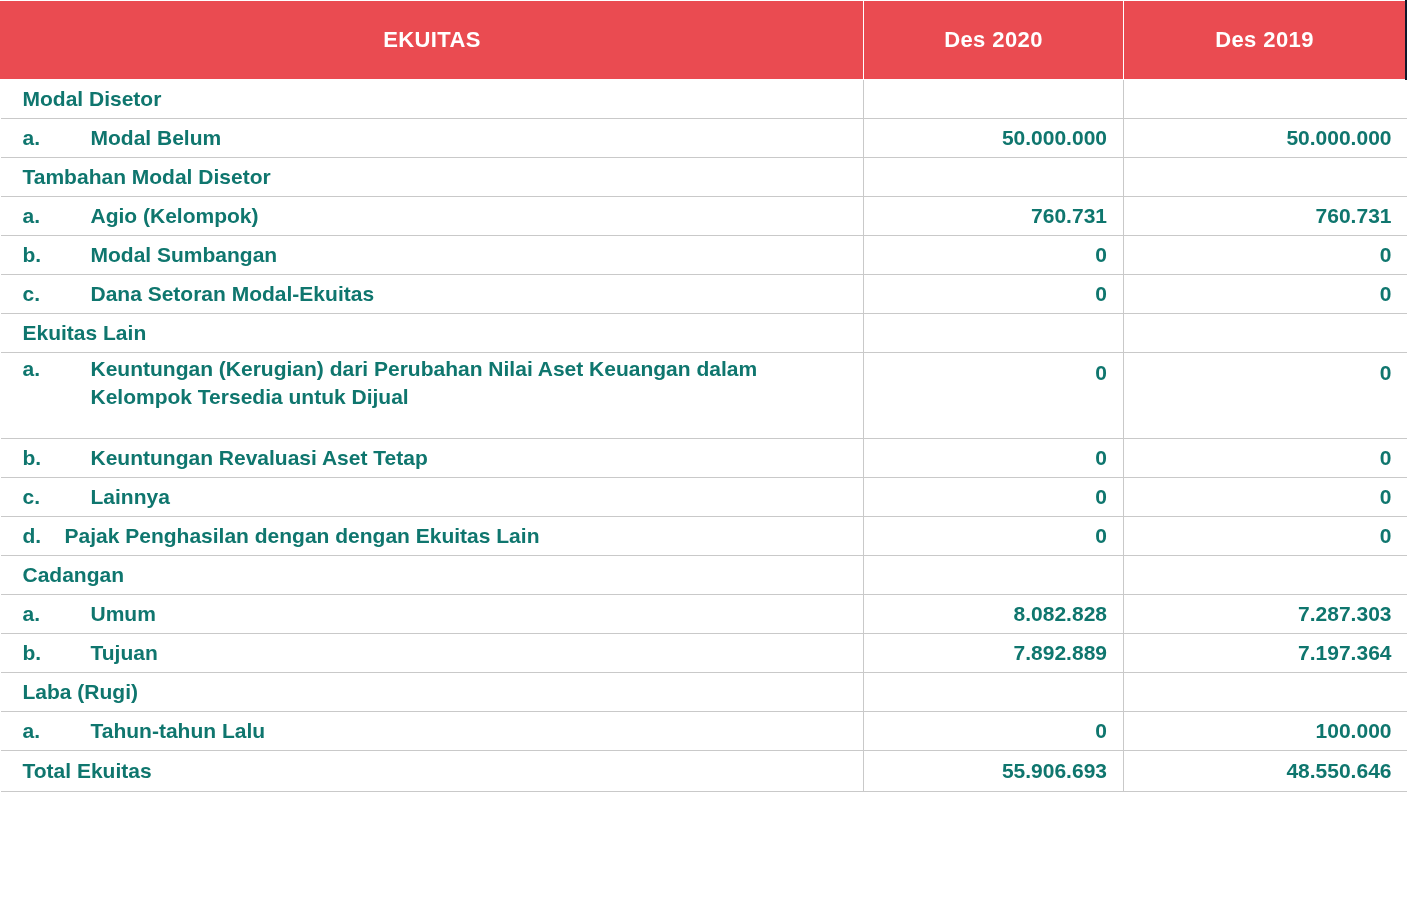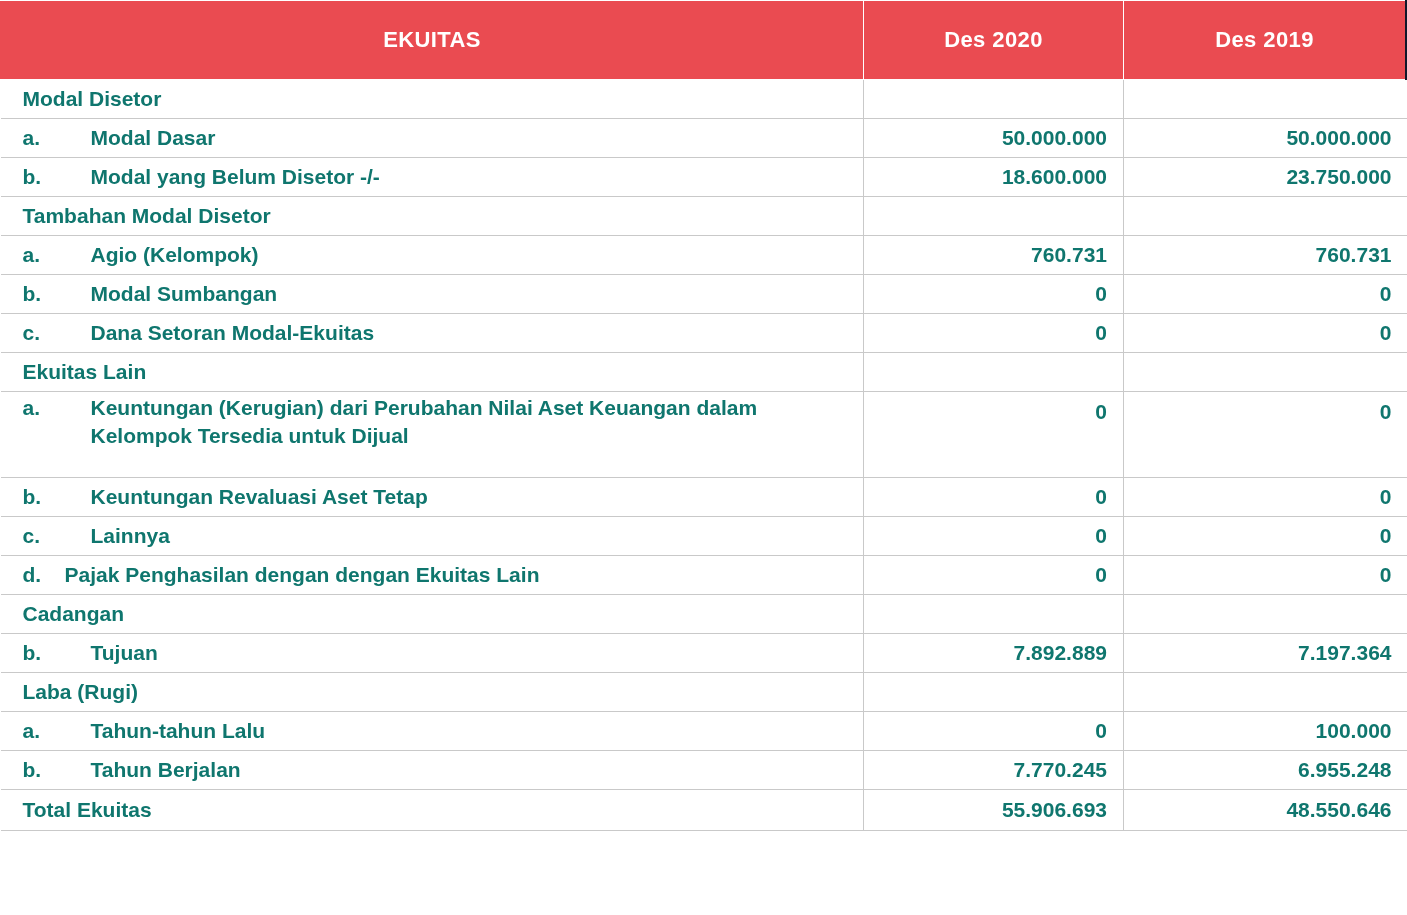--- a/index.html
+++ b/index.html
@@ -100,28 +100,23 @@
         <th class="h-v2">Des 2019</th>
       </tr>
     </thead>
     <tbody id="tbody">
         <tr>
           <td class="lbl"><span>Modal Disetor</span></td>
           <td class="val"></td>
           <td class="val last"></td>
         </tr>
         <tr>
-          <td class="lbl"><span class="marker">a.</span><span class="ind-text">Modal Dasar</span></td>
+          <td class="lbl"><span class="marker">a.</span><span class="ind-text">Modal Belum</span></td>
           <td class="val">50.000.000</td>
           <td class="val last">50.000.000</td>
-        </tr>
-        <tr>
-          <td class="lbl"><span class="marker">b.</span><span class="ind-text">Modal yang Belum Disetor -/-</span></td>
-          <td class="val">18.600.000</td>
-          <td class="val last">23.750.000</td>
         </tr>
         <tr>
           <td class="lbl"><span>Tambahan Modal Disetor</span></td>
           <td class="val"></td>
           <td class="val last"></td>
         </tr>
         <tr>
           <td class="lbl"><span class="marker">a.</span><span class="ind-text">Agio (Kelompok)</span></td>
           <td class="val">760.731</td>
           <td class="val last">760.731</td>
@@ -160,39 +155,39 @@
           <td class="lbl"><span class="marker narrow">d.</span><span class="ind-text">Pajak Penghasilan dengan dengan Ekuitas Lain</span></td>
           <td class="val">0</td>
           <td class="val last">0</td>
         </tr>
         <tr>
           <td class="lbl"><span>Cadangan</span></td>
           <td class="val"></td>
           <td class="val last"></td>
         </tr>
         <tr>
+          <td class="lbl"><span class="marker">a.</span><span class="ind-text">Umum</span></td>
+          <td class="val">8.082.828</td>
+          <td class="val last">7.287.303</td>
+        </tr>
+        <tr>
           <td class="lbl"><span class="marker">b.</span><span class="ind-text">Tujuan</span></td>
           <td class="val">7.892.889</td>
           <td class="val last">7.197.364</td>
         </tr>
         <tr>
           <td class="lbl"><span>Laba (Rugi)</span></td>
           <td class="val"></td>
           <td class="val last"></td>
         </tr>
         <tr>
           <td class="lbl"><span class="marker">a.</span><span class="ind-text">Tahun-tahun Lalu</span></td>
           <td class="val">0</td>
           <td class="val last">100.000</td>
         </tr>
-        <tr>
-          <td class="lbl"><span class="marker">b.</span><span class="ind-text">Tahun Berjalan</span></td>
-          <td class="val">7.770.245</td>
-          <td class="val last">6.955.248</td>
-        </tr>
         <tr class="total">
           <td class="lbl"><span>Total Ekuitas</span></td>
           <td class="val">55.906.693</td>
           <td class="val last">48.550.646</td>
         </tr>
       </tbody>
   </table>
 </div>
 
 </body></html>

